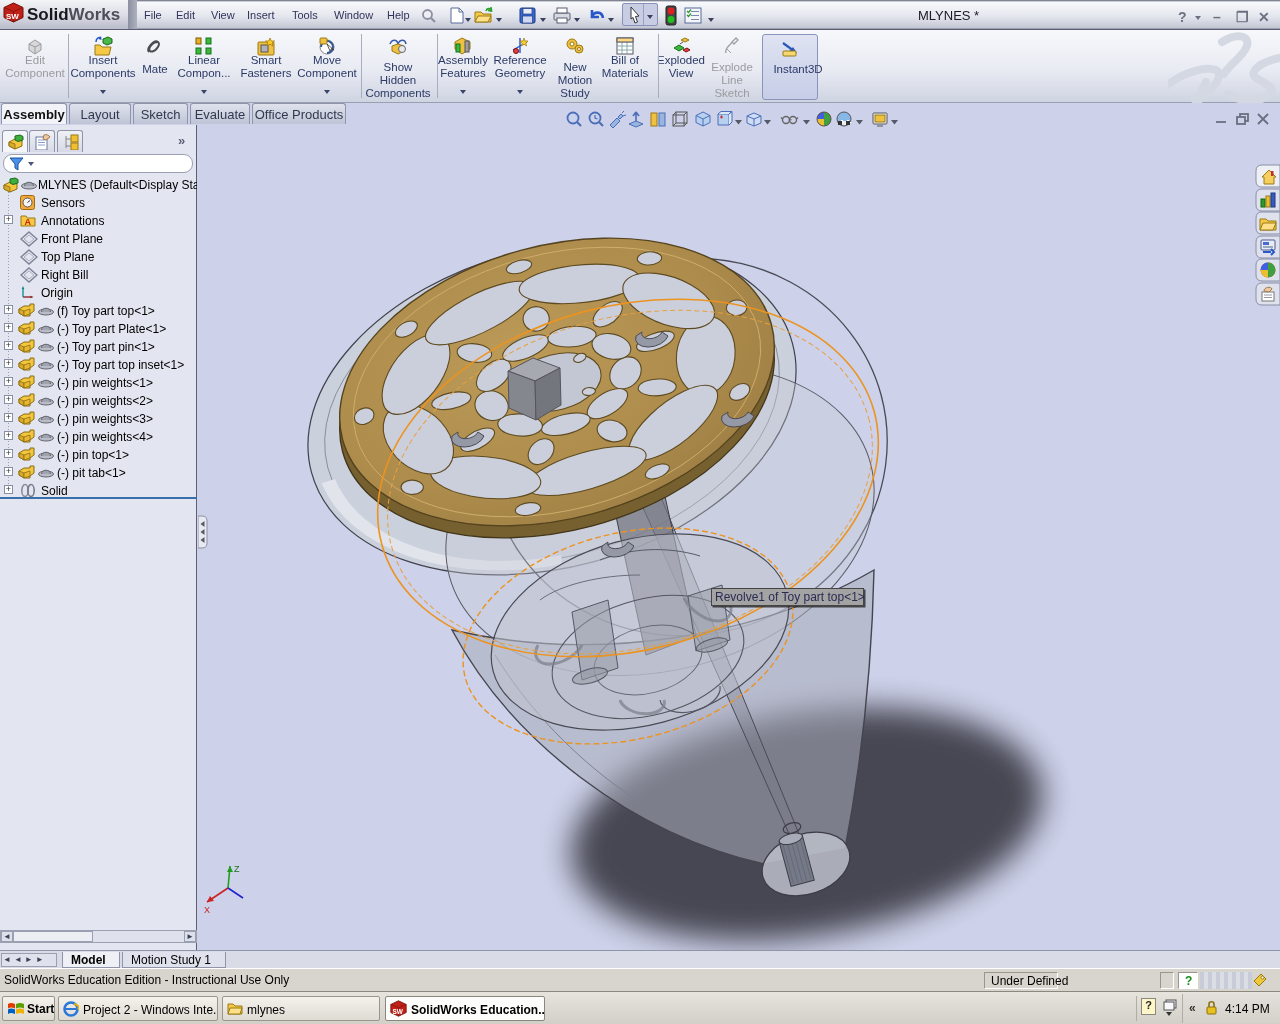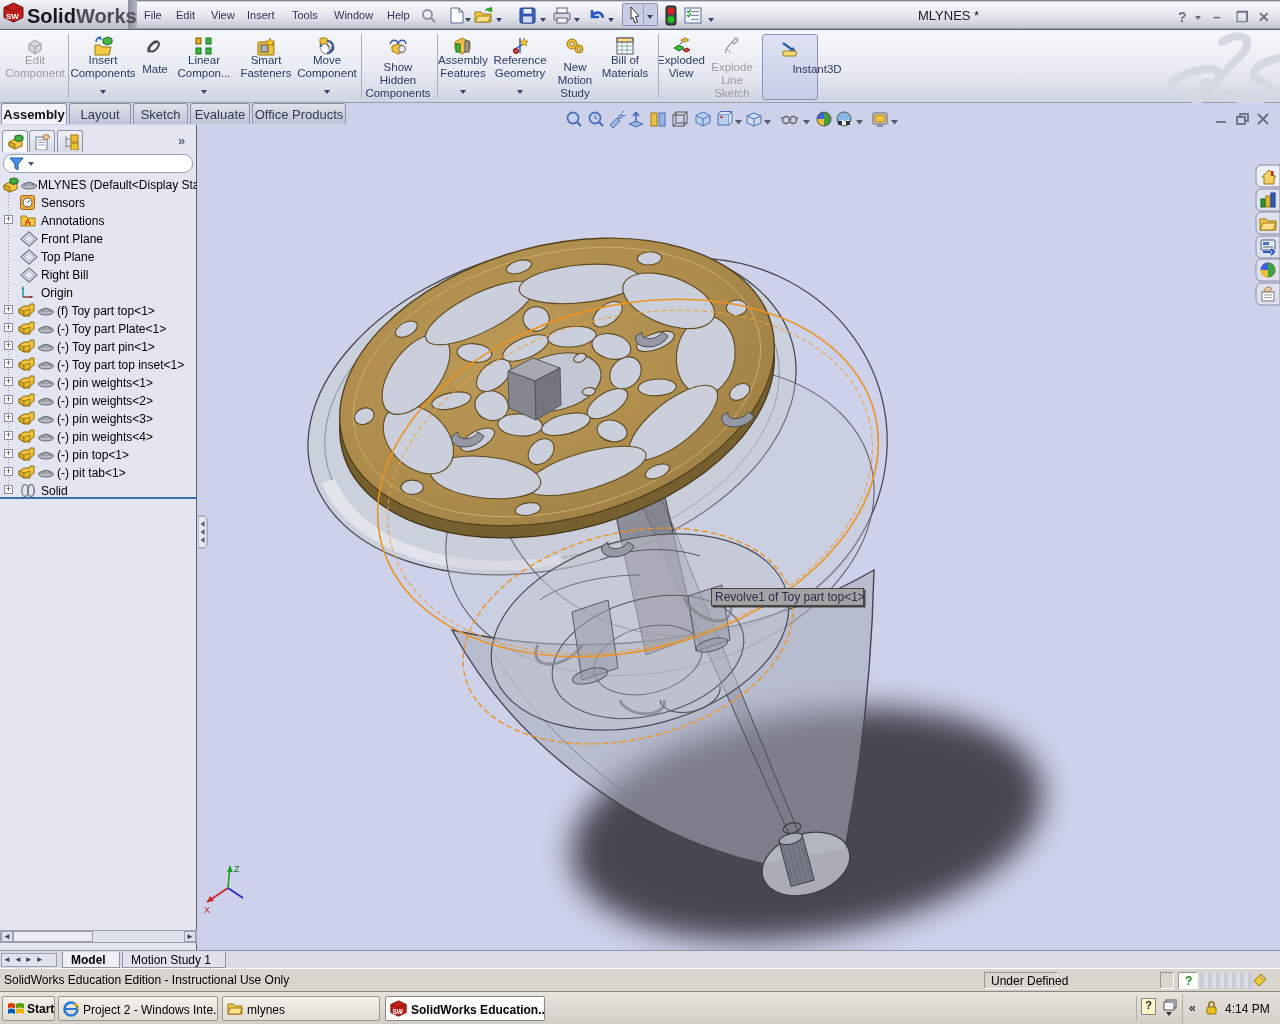--- a/index.html
+++ b/index.html
@@ -9,21 +9,21 @@
 
 
 #titlebar { left:0; top:0; width:1280px; height:30px;
   background:linear-gradient(#5a5f72 0%, #f8f9fb 7%, #e4e6ee 55%, #c3c7d4 93%, #3a3f52 100%); }
 #logo { left:0; top:0; width:128px; height:29px;
   background:linear-gradient(#f4f4f7 0%, #dcdee7 50%, #b9bcca 100%); }
 #logosep { left:128px; top:0; width:9px; height:29px;
   background:linear-gradient(90deg,#8b8f9f,#aeb2c0); }
 .menuitem { top:9px; height:14px; font-size:11px; color:#32325a; }
 #swcube { left:7px; top:4px; width:21px; height:21px; }
-#swtext { left:27px; top:5px; font-size:20px; font-weight:bold; color:#17171c; }
+#swtext { left:27px; top:5px; font-size:17px; font-weight:bold; color:#17171c; }
 #swtext span { color:#4e4e58; }
 #wintitle { left:918px; top:8px; font-size:13px; color:#1a1a24; }
 .winctl { top:9px; color:#6c7182; font-size:14px; font-weight:bold; }
 
 
 #cmdbar { left:0; top:30px; width:1280px; height:73px;
   background:linear-gradient(#f7f8fb 0%, #e9ebf3 55%, #cfd4e2 100%);
   border-bottom:1px solid #9aa0b0; }
 .cmdbtn { position:absolute; text-align:center; color:#2b3a66; font-size:11.5px; line-height:13px; }
 .cmdbtn.gray { color:#9b9b9f; }
@@ -248,21 +248,21 @@
       <path d="M5 13 l4 4" stroke="#a0a0a8"></path>
     </svg>
 <div class="cmdbtn gray" style="left:677px; top:31px; width:110px;">Explode</div>
 <div class="cmdbtn gray" style="left:677px; top:44px; width:110px;">Line</div>
 <div class="cmdbtn gray" style="left:677px; top:57px; width:110px;">Sketch</div>
 <svg class="cicon" style="left:780px;top:8px" width="20" height="20">
       <path d="M3 5 L14 13" stroke="#2858b8" stroke-width="2.2" fill="none"></path>
       <path d="M17 15 L9 13.5 L13 9 Z" fill="#2858b8"></path>
       <rect x="3" y="13" width="13" height="5" rx="1" fill="#f5d870" stroke="#9a7a14"></rect>
     </svg>
-<div class="cmdbtn" style="left:762px; top:33px; width:110px;">Instant3D</div>
+<div class="cmdbtn" style="left:743px; top:33px; width:110px;">Instant3D</div>
 <div class="cmdsep" style="left:68px;"></div>
 <div class="cmdsep" style="left:361px;"></div>
 <div class="cmdsep" style="left:437px;"></div>
 <div class="cmdsep" style="left:658px;"></div>
 <svg class="cicon" style="left:1168px;top:0px" width="112" height="73" viewBox="28 0 112 73">
 <g fill="none" stroke="#d4d8e3" stroke-width="8" stroke-linecap="round">
 <path d="M 82 12 C 98 2, 112 6, 106 18 C 102 27, 90 34, 84 44"></path>
 <path d="M 18 64 C 38 42, 66 36, 76 40 C 84 44, 76 58, 56 72"></path>
 <path d="M 56 72 L 66 52"></path>
 <path d="M 140 28 C 120 32, 108 42, 116 48 C 126 54, 138 58, 128 66 C 116 74, 96 70, 88 64"></path>

